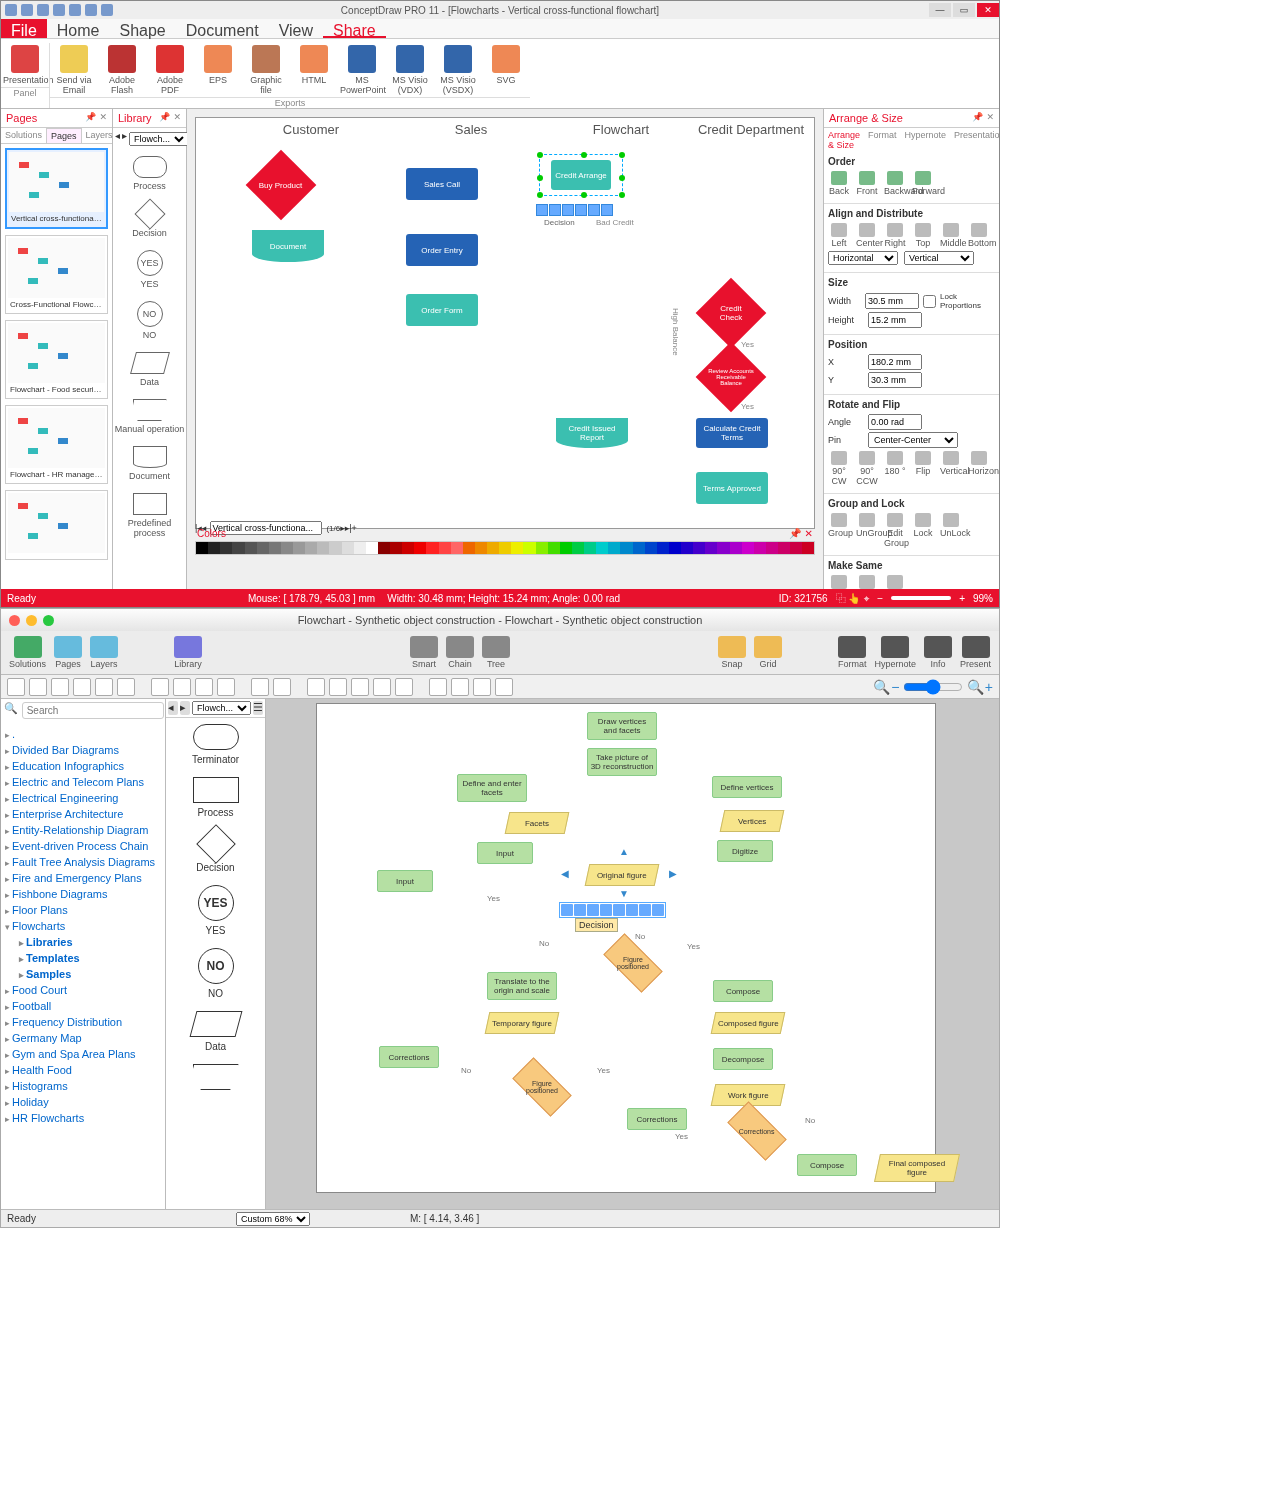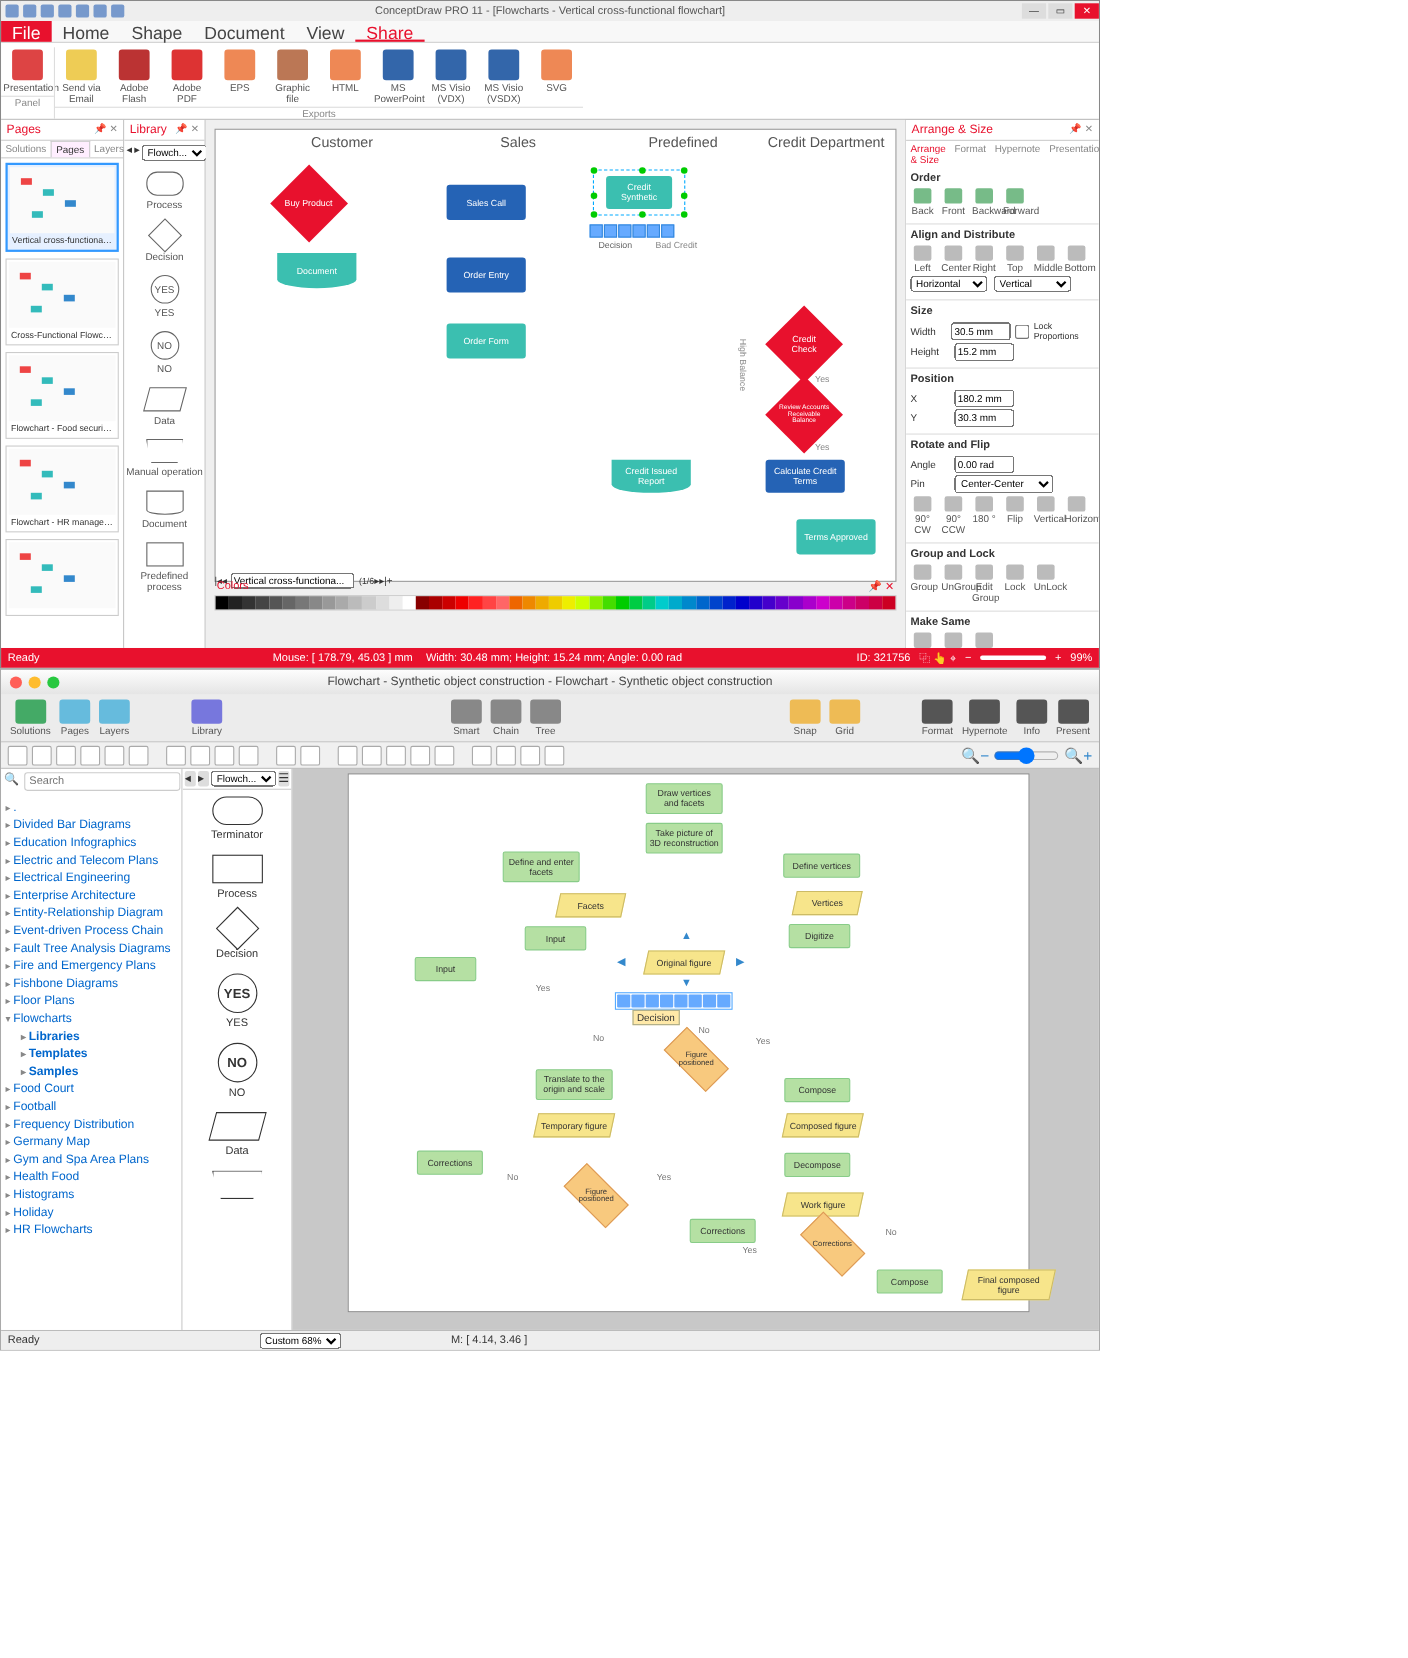--- a/index.html
+++ b/index.html
@@ -280,28 +280,28 @@
           <div class="shape"><div class="sv manual"></div>Manual operation</div>
           <div class="shape"><div class="sv doc"></div>Document</div>
           <div class="shape"><div class="sv "></div>Predefined process</div>
         </div>
     </div>
 
     <div class="canvas-area">
       <div class="canvas-page">
         <div class="swimhead swim1">Customer</div>
         <div class="swimhead swim2">Sales</div>
-        <div class="swimhead swim3">Predefined</div>
+        <div class="swimhead swim3">Flowchart</div>
         <div class="swimhead swim4">Credit Department</div>
 
         <div class="fcnode fc-red" style="left:60px;top:42px;">
             <span>Buy Product</span>
           </div>
         <div class="fcnode fc-blue" style="left:210px;top:50px;">Sales Call</div>
-        <div class="fcnode fc-teal" style="left:355px;top:42px;width:60px;height:30px;">Credit Synthetic</div>
+        <div class="fcnode fc-teal" style="left:355px;top:42px;width:60px;height:30px;">Credit Arrange</div>
         <div class="fc-seldeck" style="left:343px;top:36px;">
           <div class="h" style="left:-3px;top:-3px"></div>
             <div class="h" style="right:-3px;top:-3px"></div>
           <div class="h" style="left:-3px;bottom:-3px"></div>
             <div class="h" style="right:-3px;bottom:-3px"></div>
           <div class="h" style="left:50%;top:-3px"></div>
             <div class="h" style="left:50%;bottom:-3px"></div>
           <div class="h" style="left:-3px;top:50%"></div>
             <div class="h" style="right:-3px;top:50%"></div>
         </div>
@@ -323,21 +323,21 @@
             <span>Credit Check</span>
           </div>
         <div style="position:absolute;left:475px;top:190px;font-size:8px;color:#888;writing-mode:vertical-rl;">High Balance</div>
         <div style="position:absolute;left:545px;top:222px;font-size:8px;color:#888;">Yes</div>
         <div class="fcnode fc-red" style="left:510px;top:234px;">
             <span style="font-size:6px">Review Accounts Receivable Balance</span>
           </div>
         <div style="position:absolute;left:545px;top:284px;font-size:8px;color:#888;">Yes</div>
         <div class="fcnode fc-blue" style="left:500px;top:300px;height:30px;">Calculate Credit Terms</div>
         <div class="fcnode fc-tealdoc" style="left:360px;top:300px;height:30px;">Credit Issued Report</div>
-        <div class="fcnode fc-teal" style="left:528px;top:354px;">Terms Approved</div>
+        <div class="fcnode fc-teal" style="left:500px;top:354px;">Terms Approved</div>
       </div>
 
       <div class="tabs-strip">
         <span>|◂</span>
         <span>◂</span>
         <input value="Vertical cross-functiona..." style="">
         <span style="font-size:8px;">(1/6</span>
         <span>▸</span>
         <span>▸|</span>
         <span>+</span>

